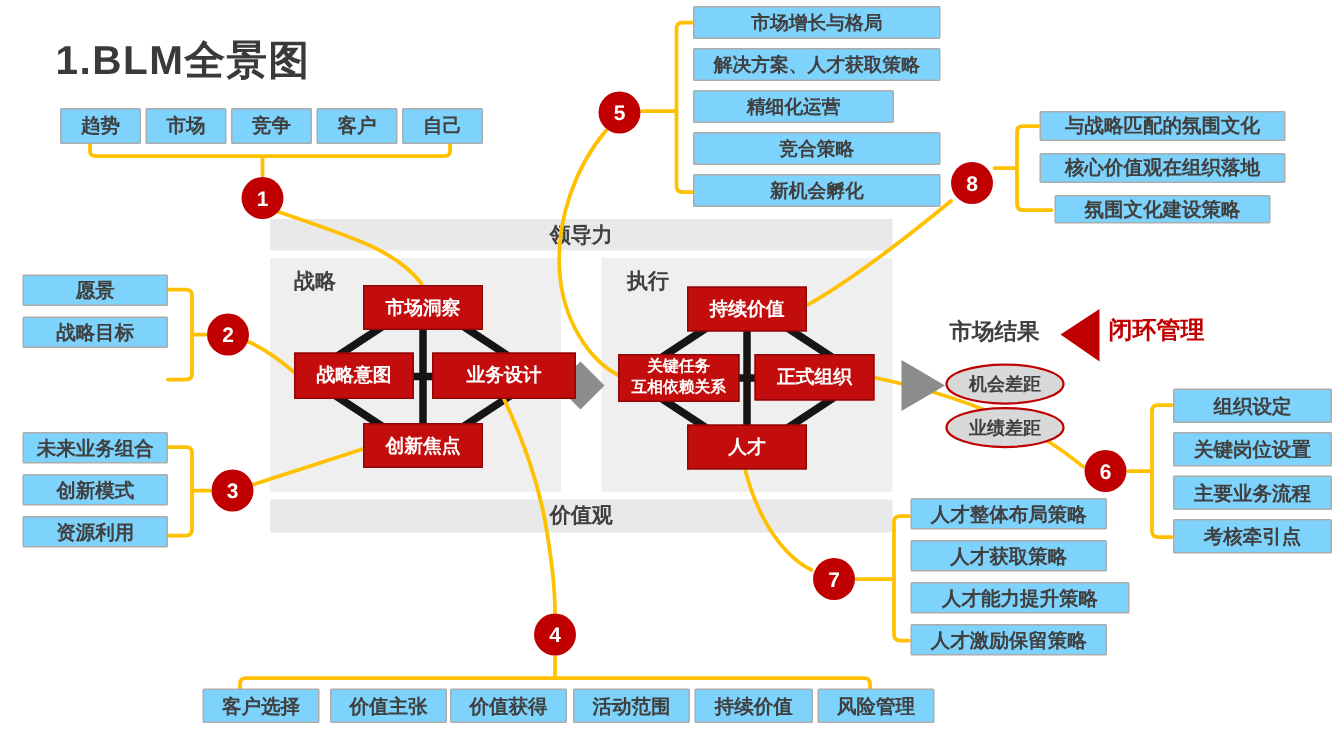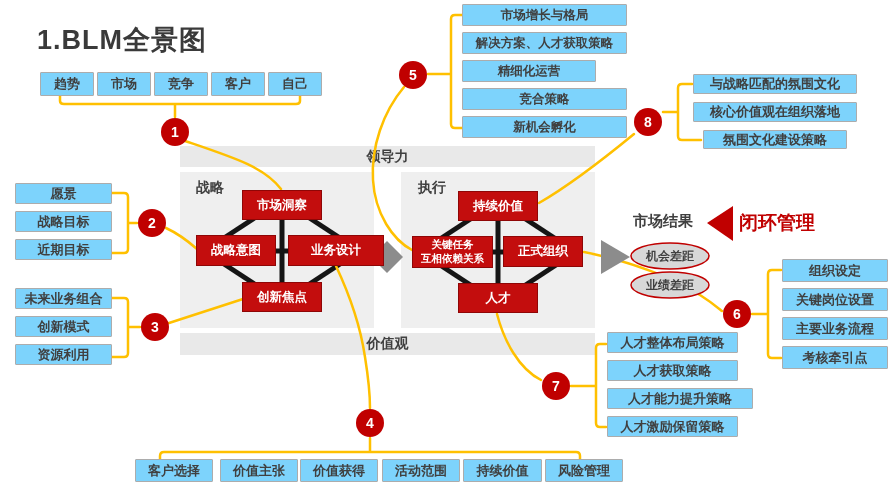--- a/index.html
+++ b/index.html
@@ -14,21 +14,21 @@
   .redbox{position:absolute;background:#C30D0D;border:1.5px solid #8F0606;box-sizing:border-box;
     display:flex;flex-direction:column;align-items:center;justify-content:center;font-weight:700;font-size:12.5px;color:#fff;z-index:3;white-space:nowrap;}
   .marker{position:absolute;width:28px;height:28px;border-radius:50%;background:#C00000;color:#fff;
     display:flex;align-items:center;justify-content:center;font-size:14px;font-weight:700;z-index:4;}
   .plabel{position:absolute;font-weight:700;font-size:14px;color:#404040;z-index:3;}
   .small{font-size:12.5px;}
   .tiny{font-size:10.5px;line-height:1.3;}
   #title{position:absolute;left:37px;top:22px;font-size:27px;font-weight:800;color:#3A3A3A;letter-spacing:1px;z-index:3;}
   .gaplabel{position:absolute;width:78px;text-align:center;font-size:12px;font-weight:700;color:#404040;z-index:3;}
   #market-results{position:absolute;left:633px;top:212px;font-size:15px;font-weight:800;color:#404040;z-index:3;}
-  #closed-loop{position:absolute;left:739px;top:210px;font-size:19px;font-weight:800;color:#C00000;z-index:3;}
+  #closed-loop{position:absolute;left:739px;top:210px;font-size:16px;font-weight:800;color:#C00000;z-index:3;}
 </style>
 </head>
 <body>
 
 <div id="canvas">
 
   <div id="title">1.BLM全景图</div>
 
   <div class="band" style="left:180px;top:146px;width:415px;height:21px;">领导力</div>
   <div class="panel" style="left:180px;top:172px;width:194px;height:156px;"></div>
@@ -87,21 +87,20 @@
   </svg>
 
   <div class="box" style="left:40px;top:72px;width:54px;height:24px;">趋势</div>
   <div class="box" style="left:97px;top:72px;width:54px;height:24px;">市场</div>
   <div class="box" style="left:154px;top:72px;width:54px;height:24px;">竞争</div>
   <div class="box" style="left:211px;top:72px;width:54px;height:24px;">客户</div>
   <div class="box" style="left:268px;top:72px;width:54px;height:24px;">自己</div>
 
   <div class="box" style="left:15px;top:183px;width:97px;height:21px;">愿景</div>
   <div class="box" style="left:15px;top:211px;width:97px;height:21px;">战略目标</div>
-  <div class="box" style="left:15px;top:239px;width:97px;height:21px;">近期目标</div>
 
   <div class="box" style="left:15px;top:288px;width:97px;height:21px;">未来业务组合</div>
   <div class="box" style="left:15px;top:344px;width:97px;height:21px;">资源利用</div>
   <div class="box" style="left:15px;top:316px;width:97px;height:21px;">创新模式</div>
 
   <div class="box small" style="left:462px;top:4px;width:165px;height:22px;">市场增长与格局</div>
   <div class="box small" style="left:462px;top:32px;width:165px;height:22px;">解决方案、人才获取策略</div>
   <div class="box small" style="left:462px;top:60px;width:134px;height:22px;">精细化运营</div>
   <div class="box small" style="left:462px;top:116px;width:165px;height:22px;">新机会孵化</div>
   <div class="box small" style="left:462px;top:88px;width:165px;height:22px;">竞合策略</div>

